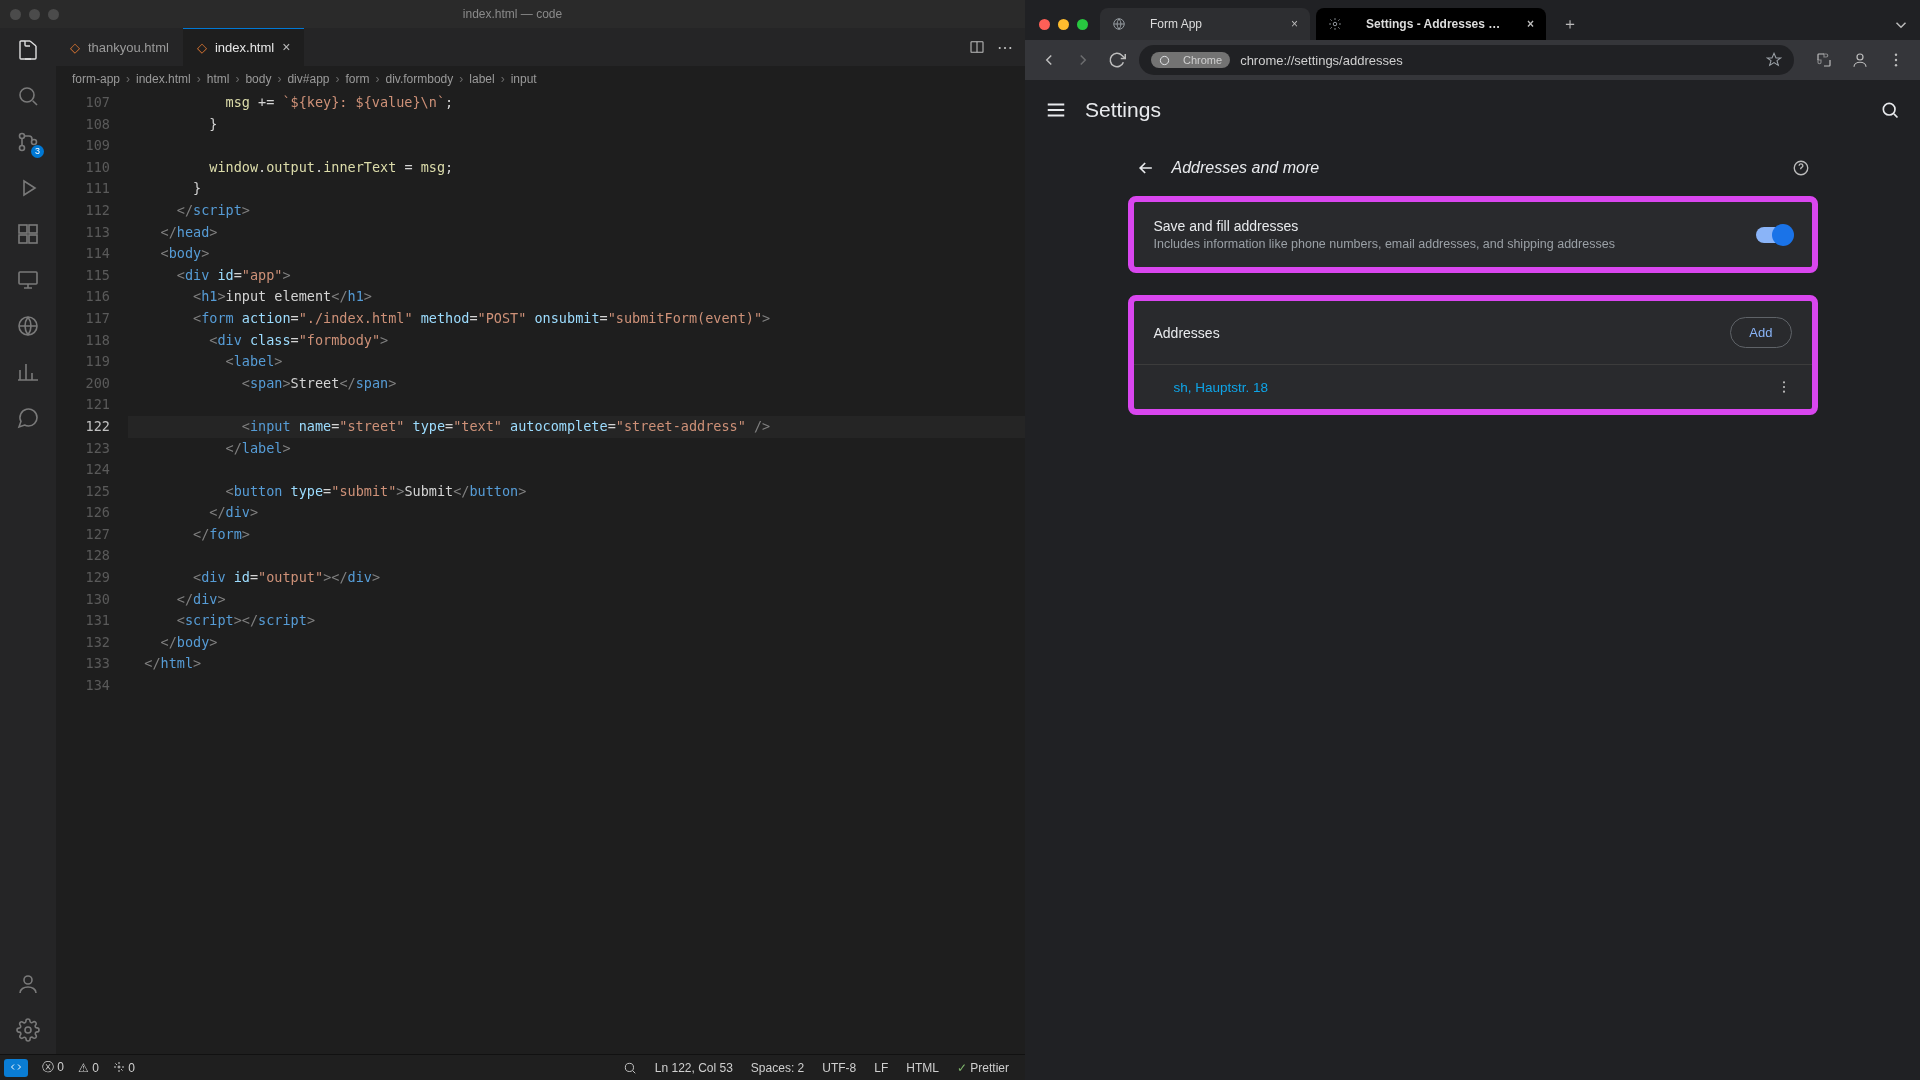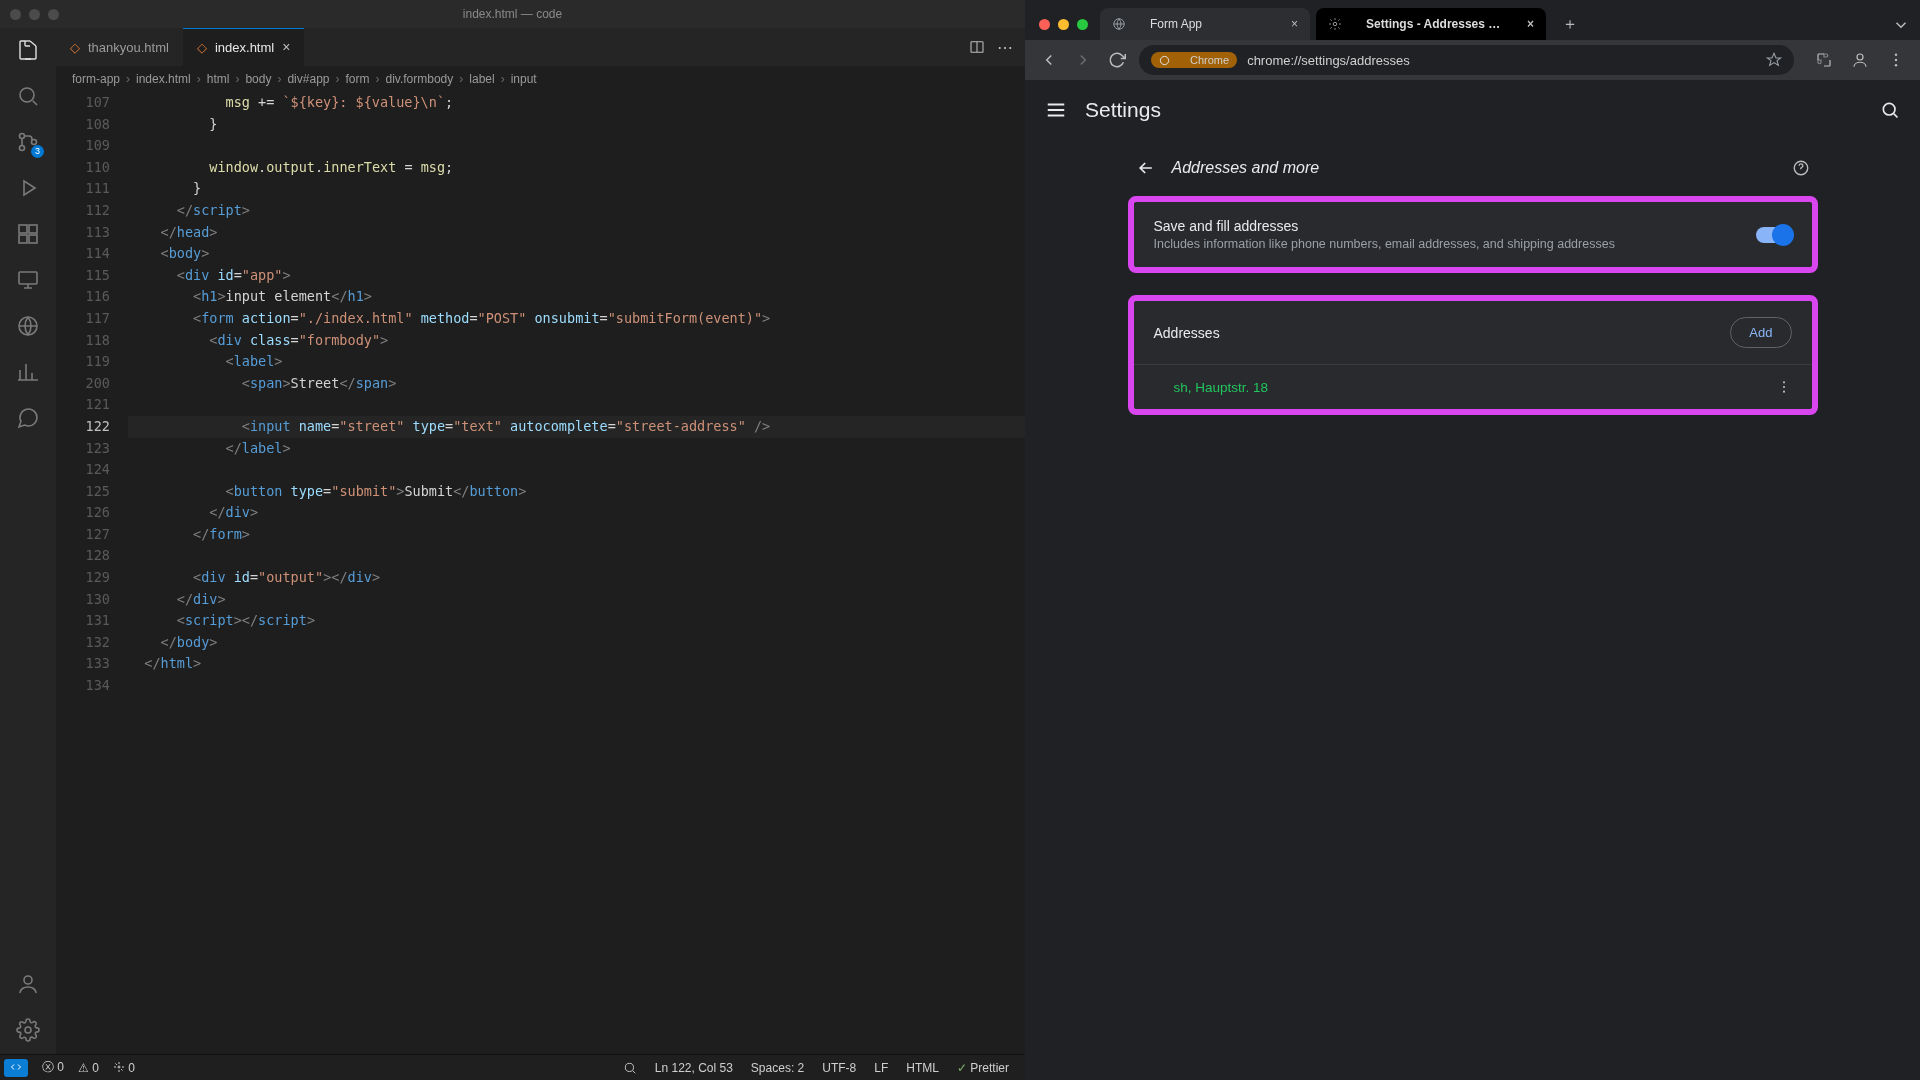--- a/index.html
+++ b/index.html
@@ -58,42 +58,42 @@
 .c-tab { height: 32px; background: #2d2e31; border-radius: 8px 8px 0 0; display: flex; align-items: center; padding: 0 12px; font-size: 12px; color: #dcdcdc; margin-right: 6px; min-width: 210px; max-width: 230px; gap:24px; }
 .c-tab.active { background: #000000; font-weight: bold; }
 .c-tab .fav { width: 14px; height: 14px; display:inline-flex; align-items:center; justify-content:center; }
 .c-tab .cx { margin-left: auto; color: #bcbcbc; }
 .c-newtab { width:28px; height:28px; margin:0 0 2px 4px; color:#bbb; display:flex; align-items:center; justify-content:center; border-radius:50%; }
 .c-tabstrip .c-winmenu { margin-left:auto; margin-right:10px; margin-bottom:6px; color:#bbb; }
 .c-toolbar { height: 40px; background: #35363a; display: flex; align-items: center; padding: 0 10px; gap: 8px; }
 .c-nav { display:flex; gap:6px; color:#bdbdbd; }
 .c-navbtn { width:28px; height:28px; display:flex; align-items:center; justify-content:center; border-radius:50%; }
 .c-omni { flex:1; height:30px; background:#202124; border-radius:16px; display:flex; align-items:center; padding:0 12px; font-size:13px; color:#d0d0d0; gap:10px; }
-.c-omni .chip { background:#a16207; padding:2px 8px; border-radius:10px; font-size:11px; display:flex; align-items:center; gap:20px; }
+.c-omni .chip { background:#737373; padding:2px 8px; border-radius:10px; font-size:11px; display:flex; align-items:center; gap:13px; }
 .c-actions { display:flex; gap:8px; color:#bdbdbd; margin-left:8px; }
 .c-content { flex:1; background:#202124; overflow:auto; }
 .settings-hdr { height:60px; display:flex; align-items:center; padding:16px 20px; gap:18px; }
 .settings-hdr .ham { color:#e8eaed; }
 .settings-hdr .title { font-size:21px; color:#e8eaed; }
 .settings-hdr .search { margin-left:auto; color:#e8eaed; }
 .settings-page { max-width: 690px; margin: 0 auto; padding: 8px 0 40px; }
 .sect-hdr { display:flex; align-items:center; padding: 10px 8px 18px; gap:16px; }
 .sect-hdr .back { color:#e8eaed; }
 .sect-hdr .ttl { font-size:16px; color:#e8eaed;font-style:italic; }
 .sect-hdr .help { margin-left:auto; color:#bbb; }
 .card { background:#292a2d; border:6px solid #d946ef; border-radius:8px; margin-bottom:22px; }
 .row { padding:16px 20px; display:flex; align-items:center; gap:16px; border-top:1px solid #3c3c3c; }
 .row:first-child { border-top:none; }
 .row .tcol { flex:1; }
 .row .ttl { font-size:14px; color:#e8eaed; }
 .row .sub { font-size:12.5px; color:#9aa0a6; margin-top:3px; }
 .toggle { width:36px; height:16px; border-radius:10px; background:#8ab4f8; position:relative; }
 .toggle::after{content:"";position:absolute;right:-2px;top:-3px;width:22px;height:22px;border-radius:50%;background:#1a73e8;}
 .addbtn { border:1px solid #5f6368; color:#8ab4f8; padding:7px 18px; border-radius:16px; font-size:13px; }
-.rowent { padding:14px 20px 14px 40px; display:flex; align-items:flex-end; font-size:13.5px; color:#22c55e; }
+.rowent { padding:14px 20px 14px 40px; display:flex; align-items:flex-end; font-size:13.5px; color:#0ea5e9; }
 .rowent .more { margin-left:auto; color:#bbb; }
 
 svg { display:block; }
 </style>
 </head>
 <body>
 
 <div class="screen" style="transform: scale(1);">
 
   <div class="vscode">

